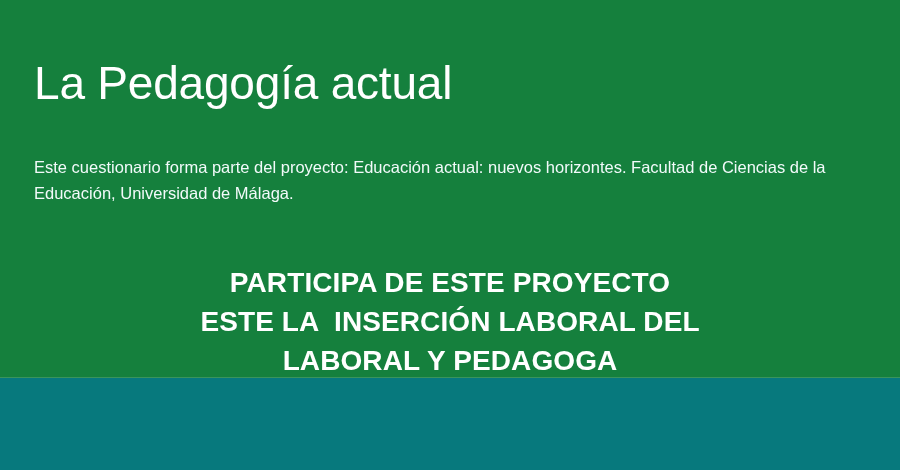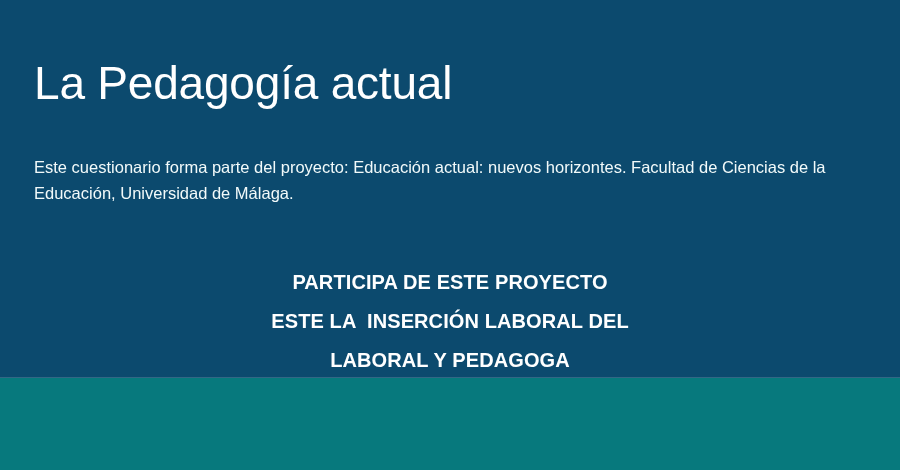--- a/index.html
+++ b/index.html
@@ -12,21 +12,21 @@
     height: 470px;
     overflow: hidden;
     font-family: "Liberation Sans", sans-serif;
     background: #07797d;
   }
 
   .banner {
     position: relative;
     width: 900px;
     height: 470px;
-    background: #0c4a6e;
+    background: #15803d;
     box-sizing: border-box;
     overflow: hidden;
   }
 
   .header-block {
     position: absolute;
     left: 34px;
     top: 58px;
     width: 850px;
   }
@@ -60,21 +60,21 @@
     left: 0;
     top: 263px;
     width: 900px;
     text-align: center;
   }
 
   .callout-line {
     display: block;
     margin: 0;
     font-family: "Liberation Sans", sans-serif;
-    font-size: 20px;
+    font-size: 28px;
     font-weight: 700;
     line-height: 39px;
     letter-spacing: 0.1px;
     color: #ffffff;
     white-space: pre;
   }
 
   .divider-rule {
     position: absolute;
     left: 0;

